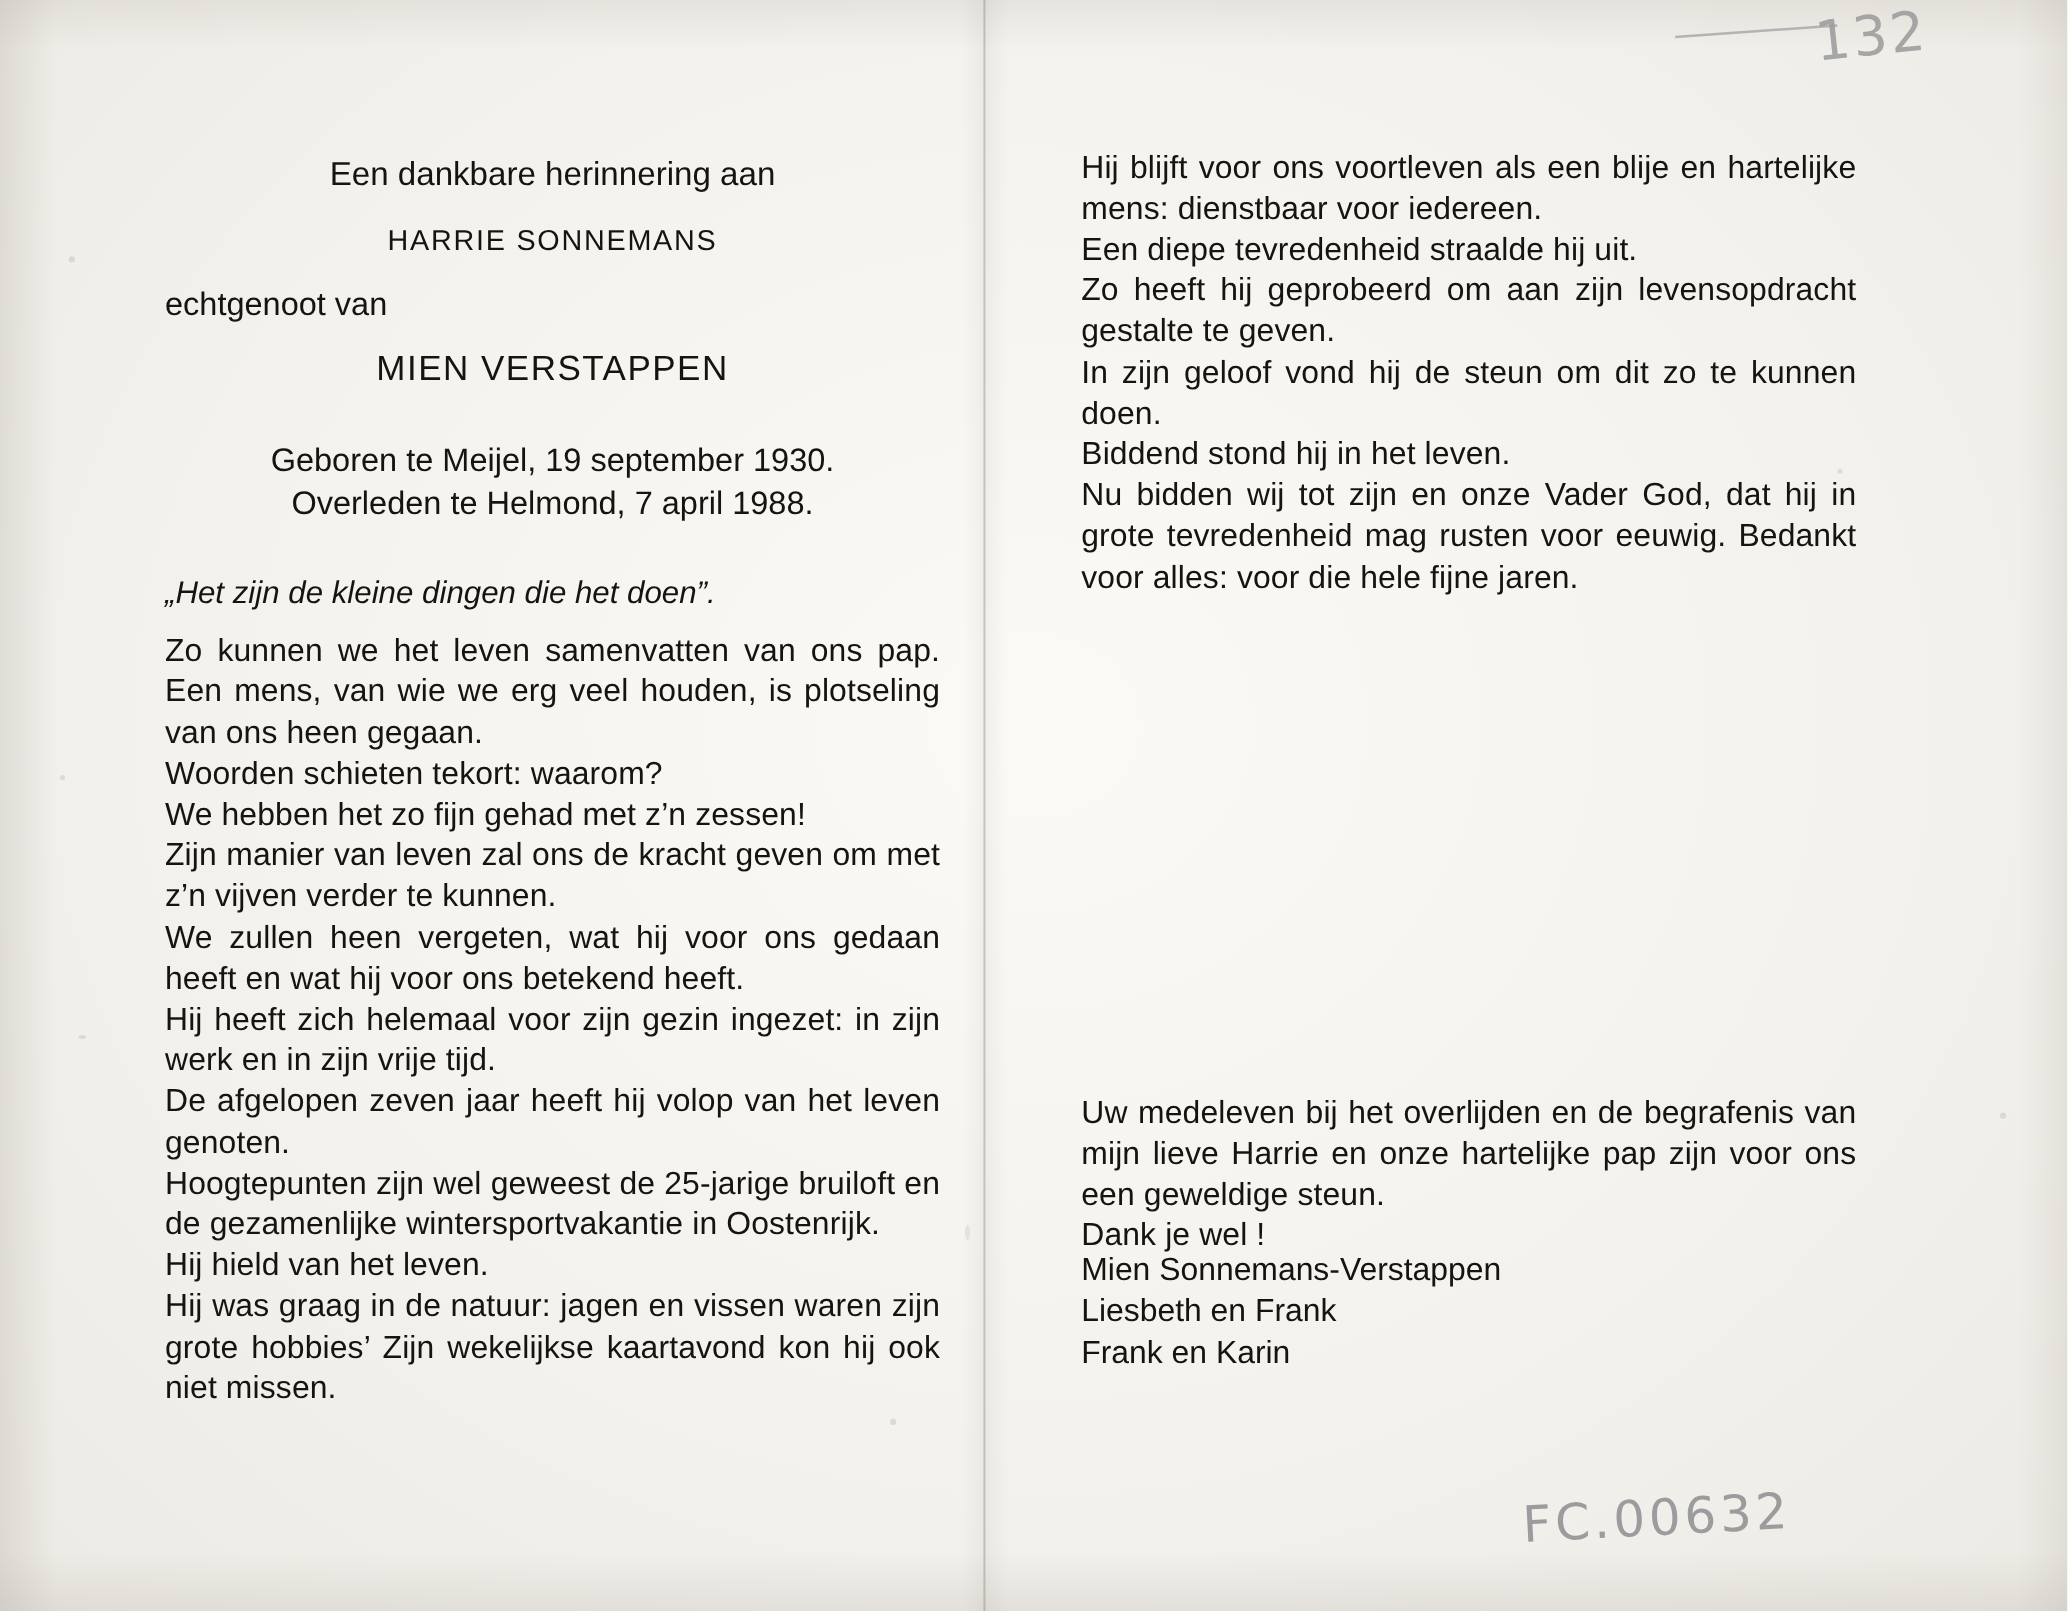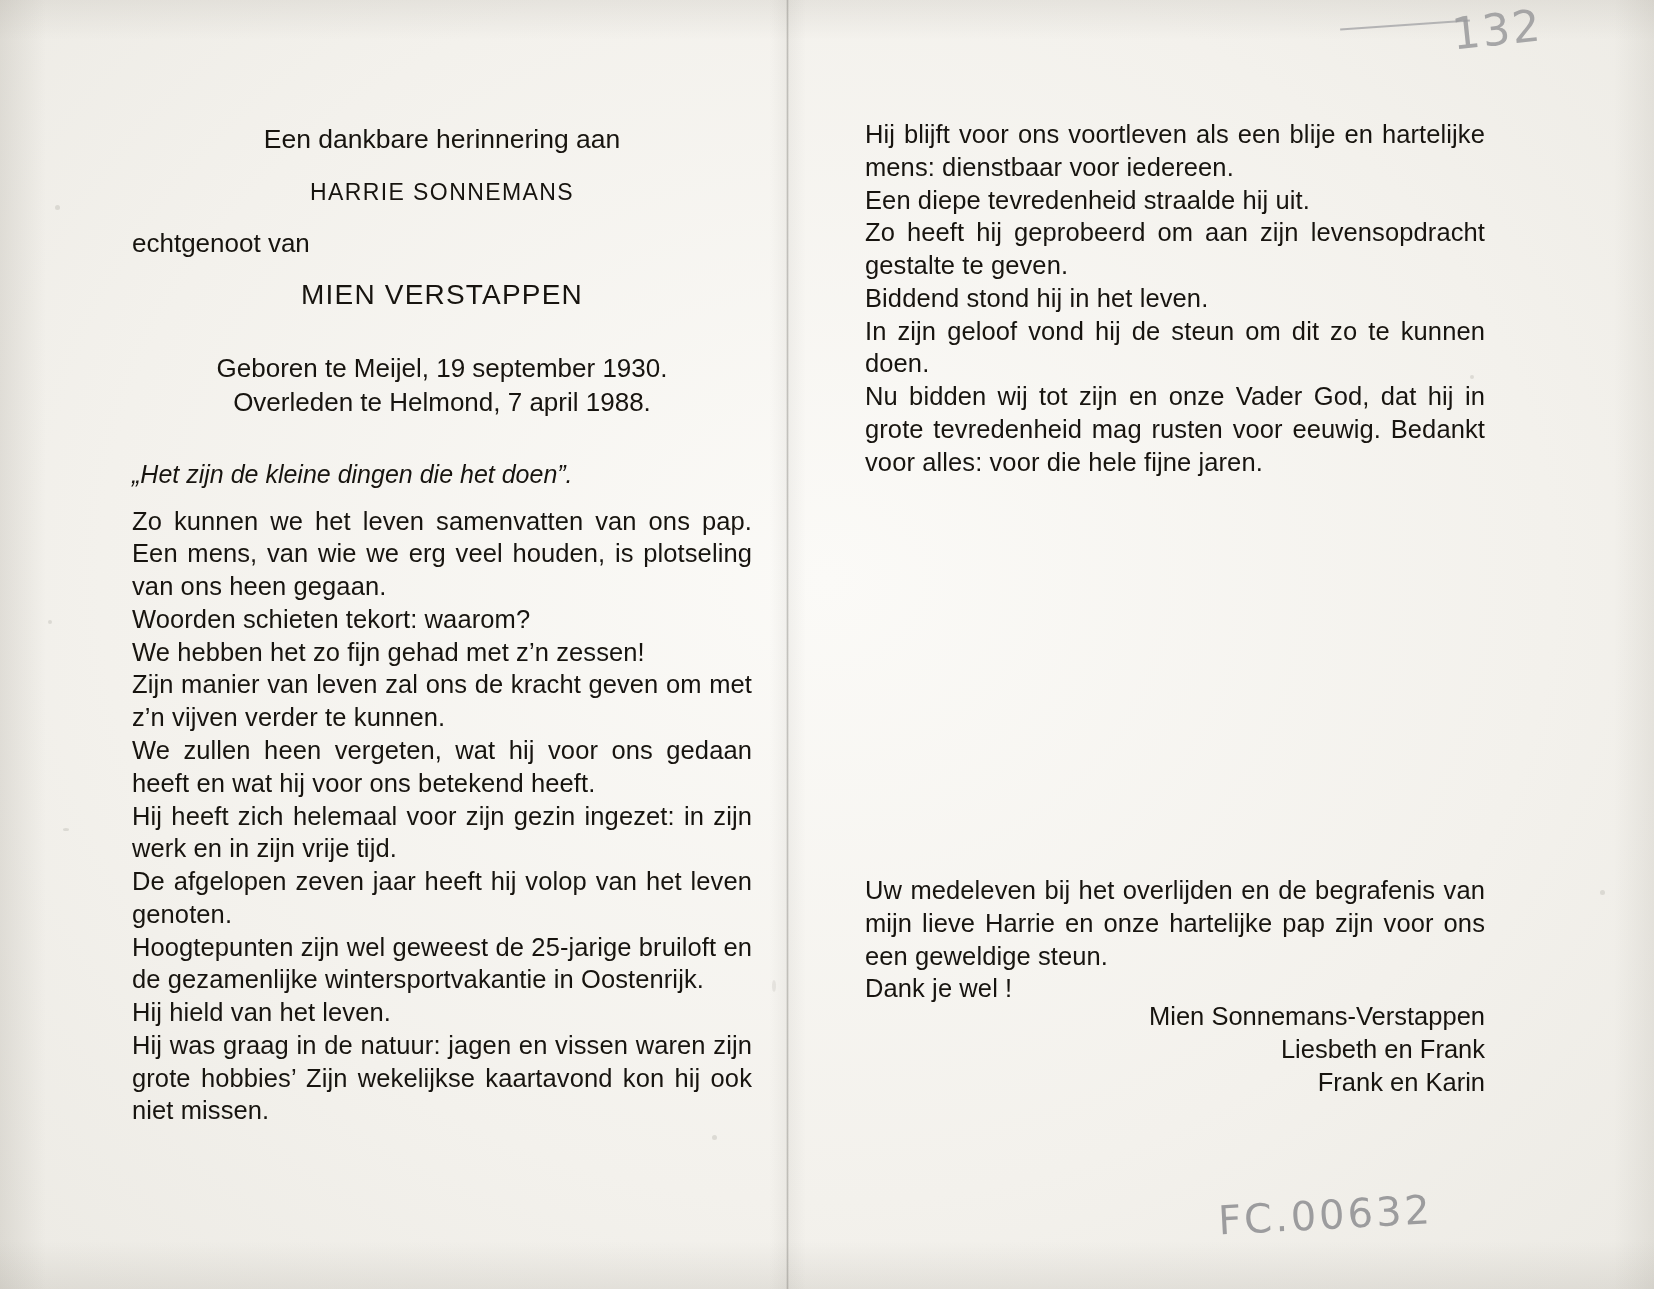--- a/index.html
+++ b/index.html
@@ -136,21 +136,20 @@
     text-align: justify;
     text-justify: inter-word;
   }
   .right-thanks p { margin: 0; }
 
   .signature {
     position: absolute;
     top: 1000px;
     left: 0;
     width: 620px;
-    text-align: right;
     line-height: 1.30;
     font-size: 25.5px;
   }
   .signature div { white-space: nowrap; }
 
   
   .hand {
     position: absolute;
     color: #8d8d90;
     font-family: "DejaVu Sans", sans-serif;
@@ -234,22 +233,22 @@
       <p>Hij hield van het leven.</p>
       <p>Hij was graag in de natuur: jagen en vissen waren zijn grote hobbies’ Zijn wekelijkse kaartavond kon hij ook niet missen.</p>
     </div>
   </div>
 
   <div class="col col-right">
     <div class="block right-top">
       <p>Hij blijft voor ons voortleven als een blije en hartelijke mens: dienstbaar voor iedereen.</p>
       <p>Een diepe tevredenheid straalde hij uit.</p>
       <p>Zo heeft hij geprobeerd om aan zijn levensopdracht gestalte te geven.</p>
+      <p>In zijn geloof vond hij de steun om dit zo te kunnen doen.</p>
       <p>Biddend stond hij in het leven.</p>
-      <p>In zijn geloof vond hij de steun om dit zo te kunnen doen.</p>
       <p>Nu bidden wij tot zijn en onze Vader God, dat hij in grote tevredenheid mag rusten voor eeuwig. Bedankt voor alles: voor die hele fijne jaren.</p>
     </div>
 
     <div class="block right-thanks">
       <p>Uw medeleven bij het overlijden en de begrafenis van mijn lieve Harrie en onze hartelijke pap zijn voor ons een geweldige steun.</p>
       <p>Dank je wel !</p>
     </div>
 
     <div class="signature">
       <div>Mien Sonnemans-Verstappen</div>

